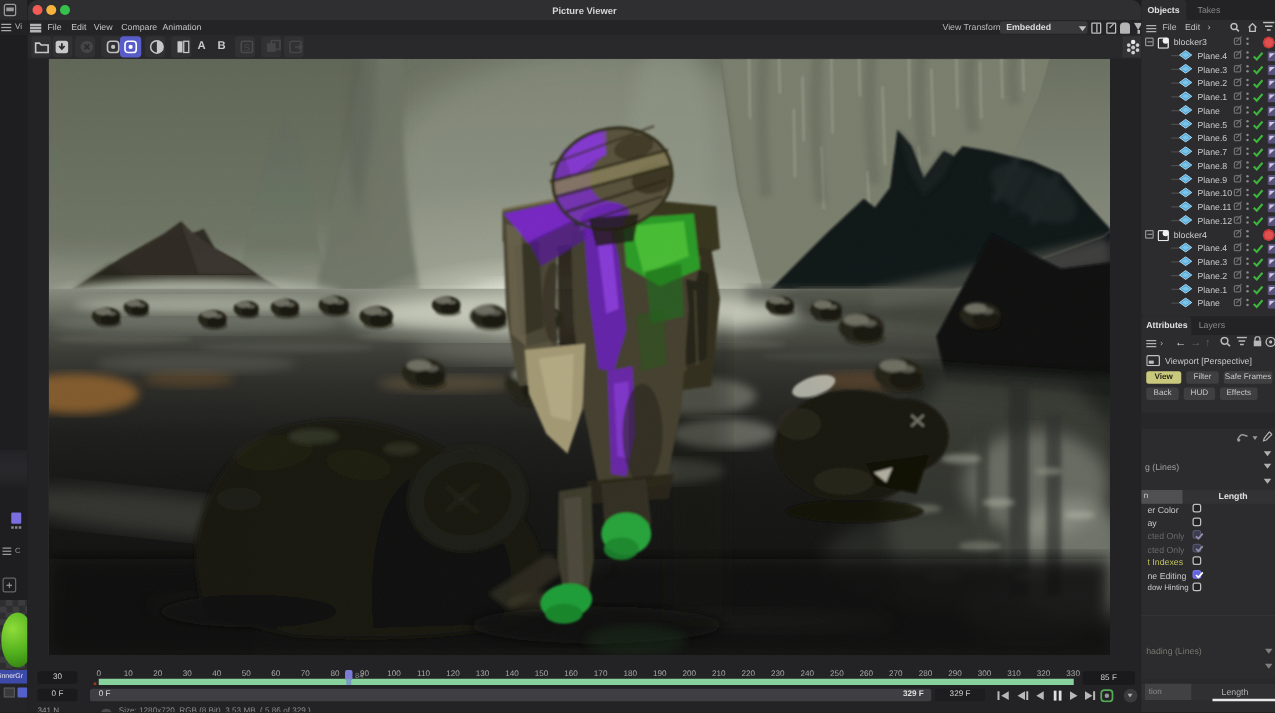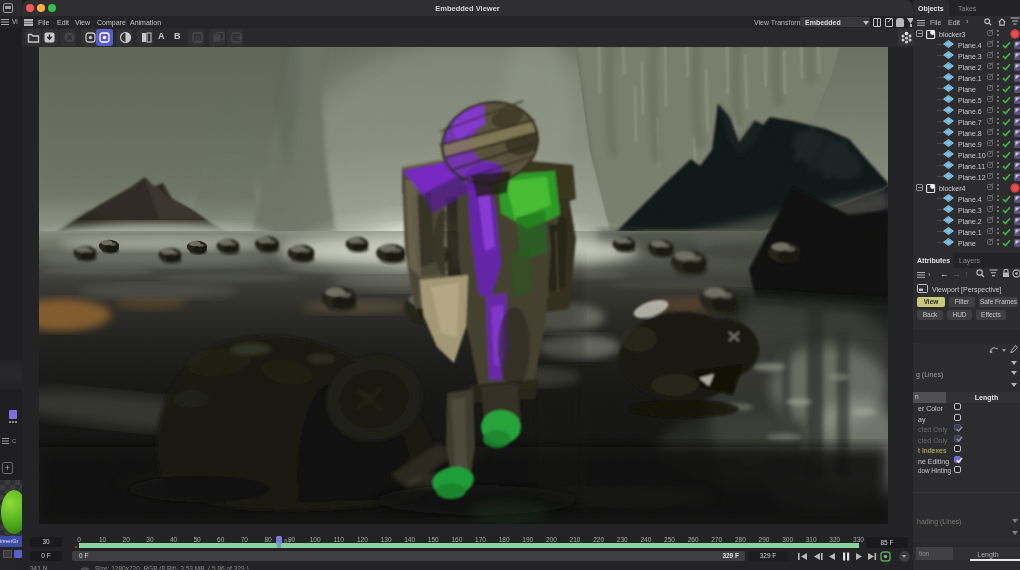--- a/index.html
+++ b/index.html
@@ -33,21 +33,21 @@
     <div class="abs" style="left:3px;top:550px;width:9px;height:8px;background:#3a3a3c;border:1px solid #555;"></div>
     <div class="abs" style="left:14px;top:550px;width:8px;height:8px;background:#5560c8;border-radius:1px;"></div>
   </div>
 
   <div class="abs" id="win" style="left:22px;top:0;width:891px;height:570px;background:#232325;border-radius:8px 8px 0 0;overflow:hidden;">
 
     <div class="abs" style="left:0;top:0;width:891px;height:16px;background:#2f2f31;"></div>
     <div class="abs" style="left:4px;top:4px;width:8px;height:8px;border-radius:50%;background:#f25c54;"></div>
     <div class="abs" style="left:15px;top:4px;width:8px;height:8px;border-radius:50%;background:#f6b43e;"></div>
     <div class="abs" style="left:26px;top:4px;width:8px;height:8px;border-radius:50%;background:#35c14c;"></div>
-    <div class="abs txt" style="left:0;top:5px;width:891px;text-align:center;font-weight:bold;font-size:7.5px;color:#d6d6d6;">Embedded Viewer</div>
+    <div class="abs txt" style="left:0;top:5px;width:891px;text-align:center;font-weight:bold;font-size:7.5px;color:#d6d6d6;">Picture Viewer</div>
 
     <div class="abs" style="left:0;top:16px;width:891px;height:12px;background:#242426;"></div>
     <div class="abs" style="left:2px;top:19px;width:9px;height:1.5px;background:#b5b5b5;box-shadow:0 2.5px #b5b5b5,0 5px #b5b5b5;"></div>
     <div class="abs txt" style="left:16px;top:19px;">File</div>
     <div class="abs txt" style="left:35px;top:19px;">Edit</div>
     <div class="abs txt" style="left:53px;top:19px;">View</div>
     <div class="abs txt" style="left:75px;top:19px;">Compare</div>
     <div class="abs txt" style="left:108px;top:19px;">Animation</div>
     <div class="abs txt" style="left:732px;top:19px;color:#b8b8b8;">View Transform</div>
     <div class="abs" style="left:778px;top:17px;width:70px;height:10px;background:#38383a;border-radius:2px;"></div>

